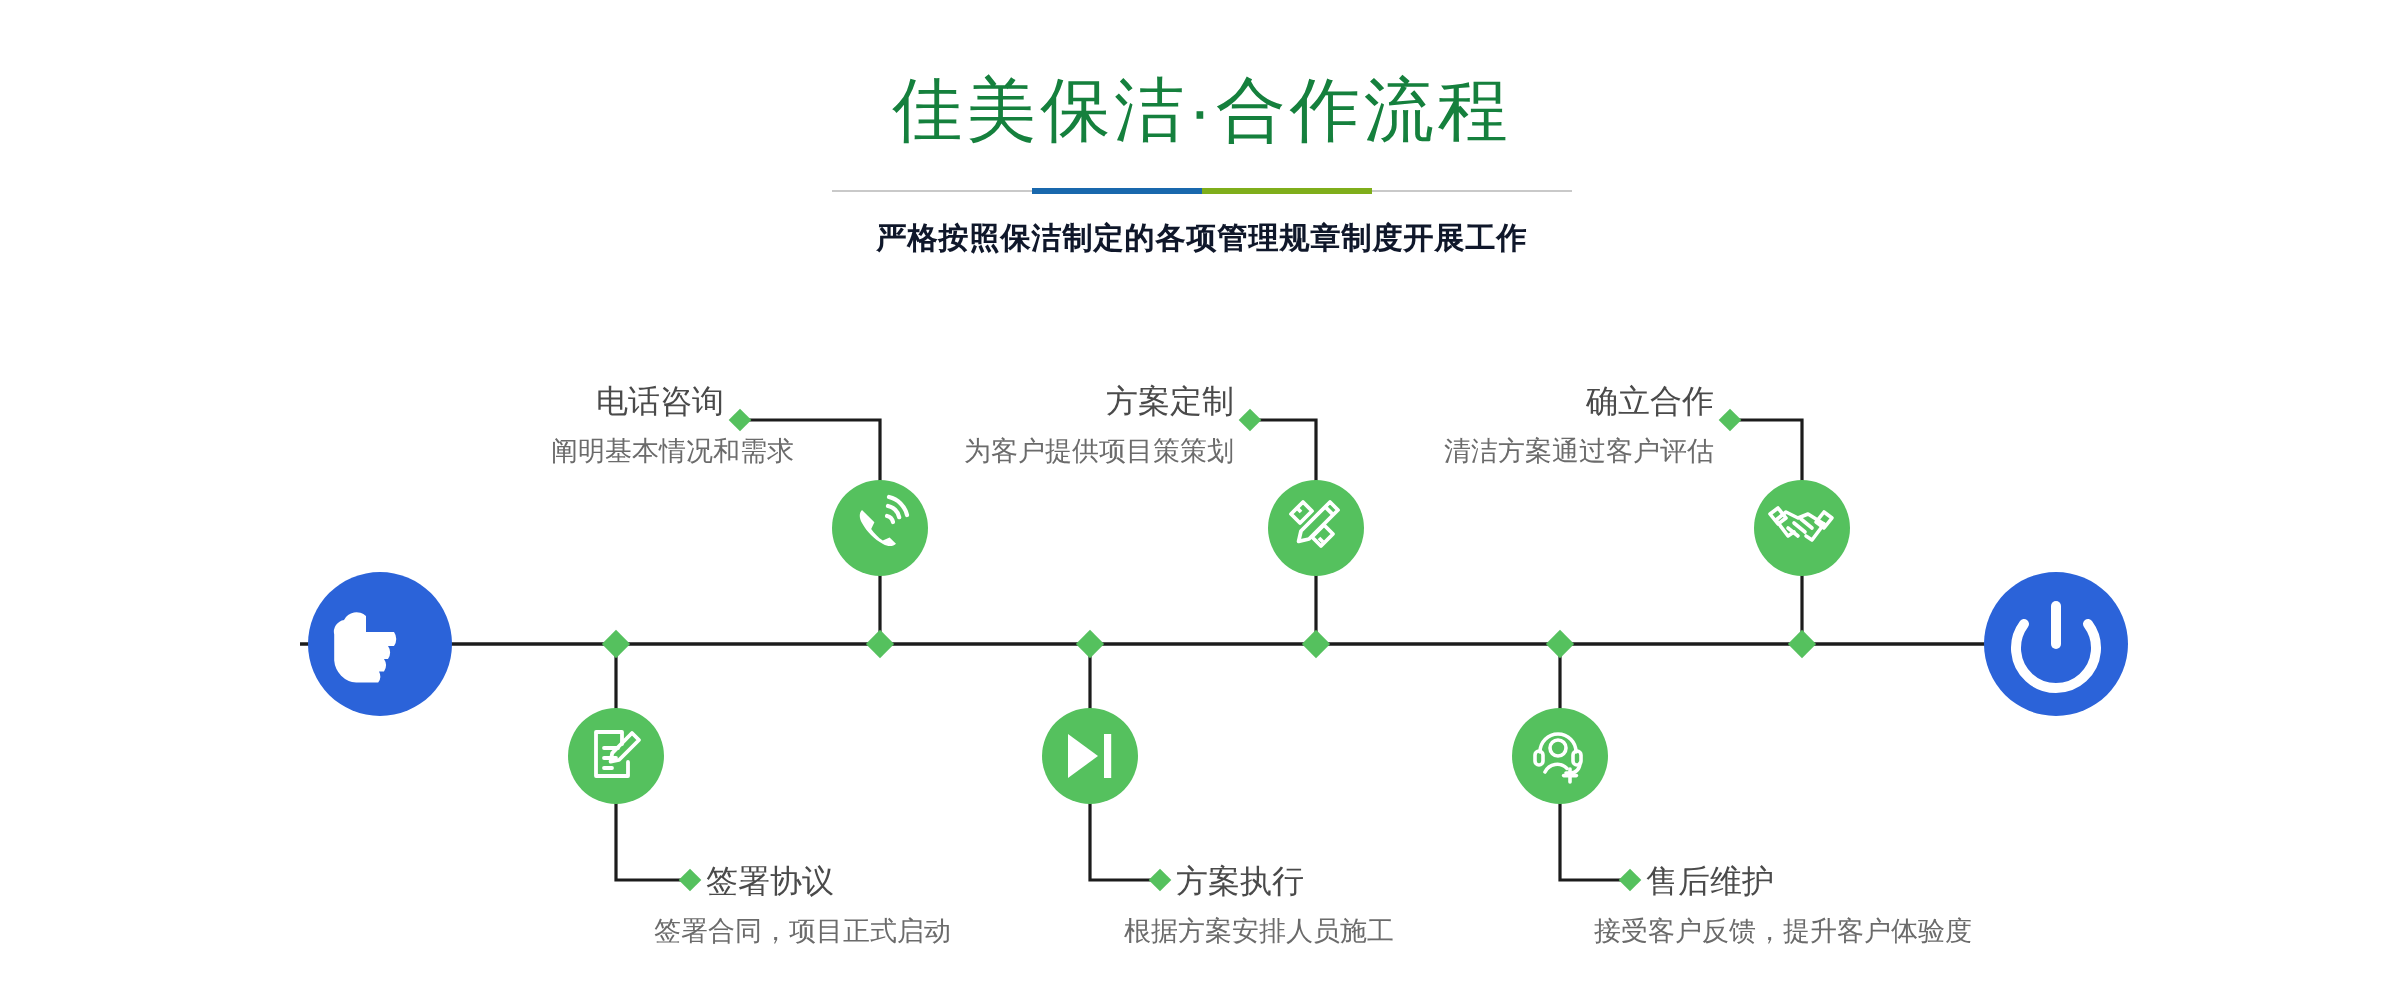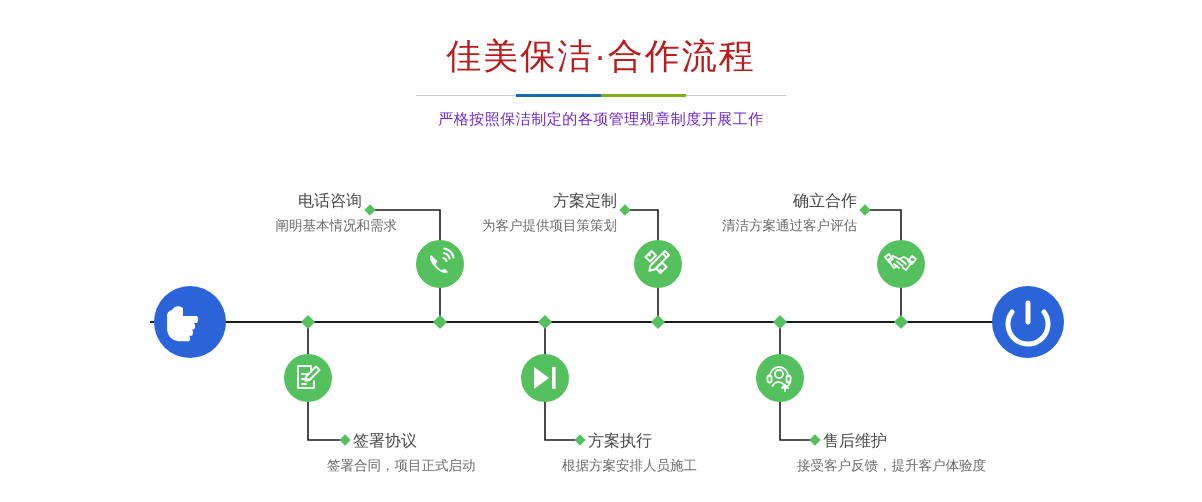--- a/index.html
+++ b/index.html
@@ -22,21 +22,21 @@
     top: 0;
     width: 1202px;
     text-align: center;
   }
   #page-title {
     margin: 0;
     padding-top: 36px;
     font-size: 35px;
     font-weight: normal;
     letter-spacing: 2px;
-    color: #b91c1c;
+    color: #15803d;
     line-height: 1.15;
   }
   #divider-wrap {
     position: relative;
     width: 370px;
     height: 12px;
     margin: 14px auto 0 auto;
   }
   .divider-base {
     position: absolute;
@@ -59,22 +59,22 @@
     left: 185px;
     top: 4px;
     width: 85px;
     height: 3px;
     background: #7fae1b;
   }
   #page-subtitle {
     margin: 0;
     padding-top: 8px;
     font-size: 15px;
-    font-weight: normal;
-    color: #6d28d9;
+    font-weight: bold;
+    color: #0f172a;
     letter-spacing: 0.5px;
   }
 
   
   #flow-diagram {
     position: absolute;
     left: 0;
     top: 150px;
     width: 1088px;
     height: 352px;

